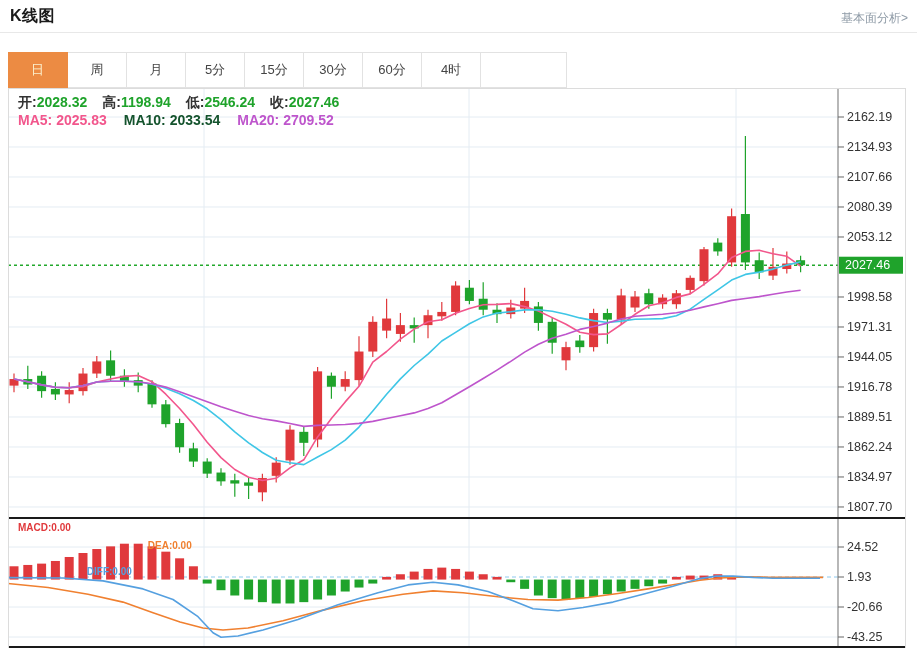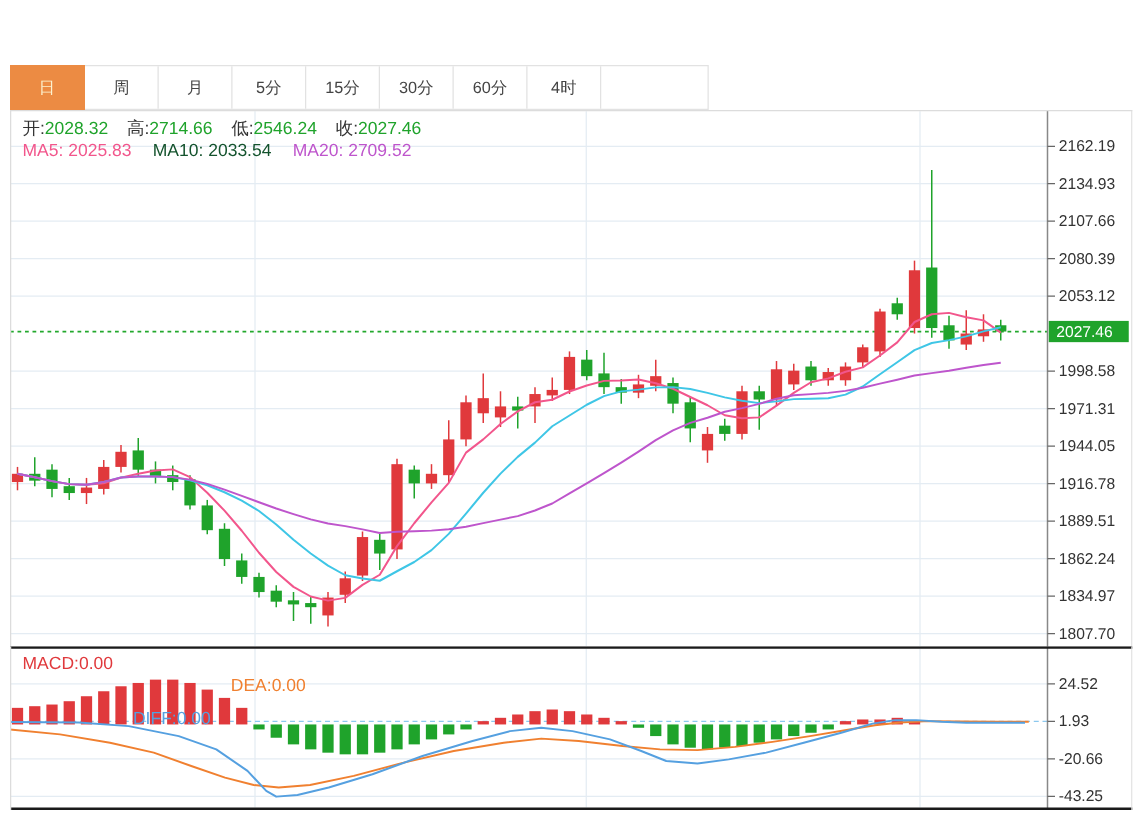--- a/index.html
+++ b/index.html
@@ -24,41 +24,45 @@
   .tab.active { background:#ec8b43; color:#fcf2cf; margin:-1px 0 -1px -1px;
     height:36px; line-height:36px; width:60px; border-right-color:#ec8b43; }
   .tab-filler { flex:1 1 auto; }
 
   
   .chart { position:absolute; left:8px; top:88px; width:898px; height:560px; }
   .chart svg { display:block; }
 
   
   .inforow { position:absolute; left:10px; display:flex; white-space:nowrap;
-    pointer-events:none; }
+    pointer-events:none;font-weight:bold; }
   .ohlc-row { top:6px; font-size:14px; }
   .ohlc-row .grp { margin-right:15px; }
   .ohlc-row .lbl { color:#333; }
   .ohlc-row .val { color:#1fa32b; }
   .ma-row { top:24px; font-size:14px;align-items:flex-end; }
   .ma-row .grp { margin-right:17px; }
   .ma5  { color:#f2568c; }
   .ma10 { color:#14532d; }
   .ma20 { color:#be55cc; }
-  .macd-row { top:434px; font-size:14px; }
+  .macd-row { top:434px; font-size:10px; }
   .macd-row .grp { margin-right:16px; }
   .c-macd { color:#e0393c; }
   .c-diff { color:#55a0e0;margin-top:44px; }
   .c-dea  { color:#f08030;margin-top:18px; }
 </style>
 </head>
 <body>
 
 <div class="page">
 
+  <div class="header">
+    <div class="page-title">K线图</div>
+    <a class="analysis-link">基本面分析&gt;</a>
+  </div>
 
   <div class="tabbar">
     <div class="tab active">日</div>
     <div class="tab">周</div>
     <div class="tab">月</div>
     <div class="tab">5分</div>
     <div class="tab">15分</div>
     <div class="tab">30分</div>
     <div class="tab">60分</div>
     <div class="tab">4时</div>
@@ -321,21 +325,21 @@
           <text x="839" y="123.99999999999999" font-size="12.5" fill="#333333">-43.25</text>
         </g>
         <line x1="0" y1="1" x2="898" y2="1" stroke="#1a1a1a" stroke-width="2"></line>
         <line x1="0" y1="130" x2="898" y2="130" stroke="#1a1a1a" stroke-width="2"></line>
         <line x1="0.5" y1="0" x2="0.5" y2="131" stroke="#dcdcdc"></line>
         <line x1="897.5" y1="0" x2="897.5" y2="131" stroke="#dcdcdc"></line>
       </svg>
 
     <div class="inforow ohlc-row">
       <span class="grp"><span class="lbl">开:</span><span class="val">2028.32</span></span>
-      <span class="grp"><span class="lbl">高:</span><span class="val">2714.66</span></span>
+      <span class="grp"><span class="lbl">高:</span><span class="val">1198.94</span></span>
       <span class="grp"><span class="lbl">低:</span><span class="val">2546.24</span></span>
       <span class="grp"><span class="lbl">收:</span><span class="val">2027.46</span></span>
     </div>
 
     <div class="inforow ma-row">
       <span class="grp ma5"><span>MA5:</span> <span>2025.83</span></span>
       <span class="grp ma10"><span>MA10:</span> <span>2033.54</span></span>
       <span class="grp ma20"><span>MA20:</span> <span>2709.52</span></span>
     </div>
 

